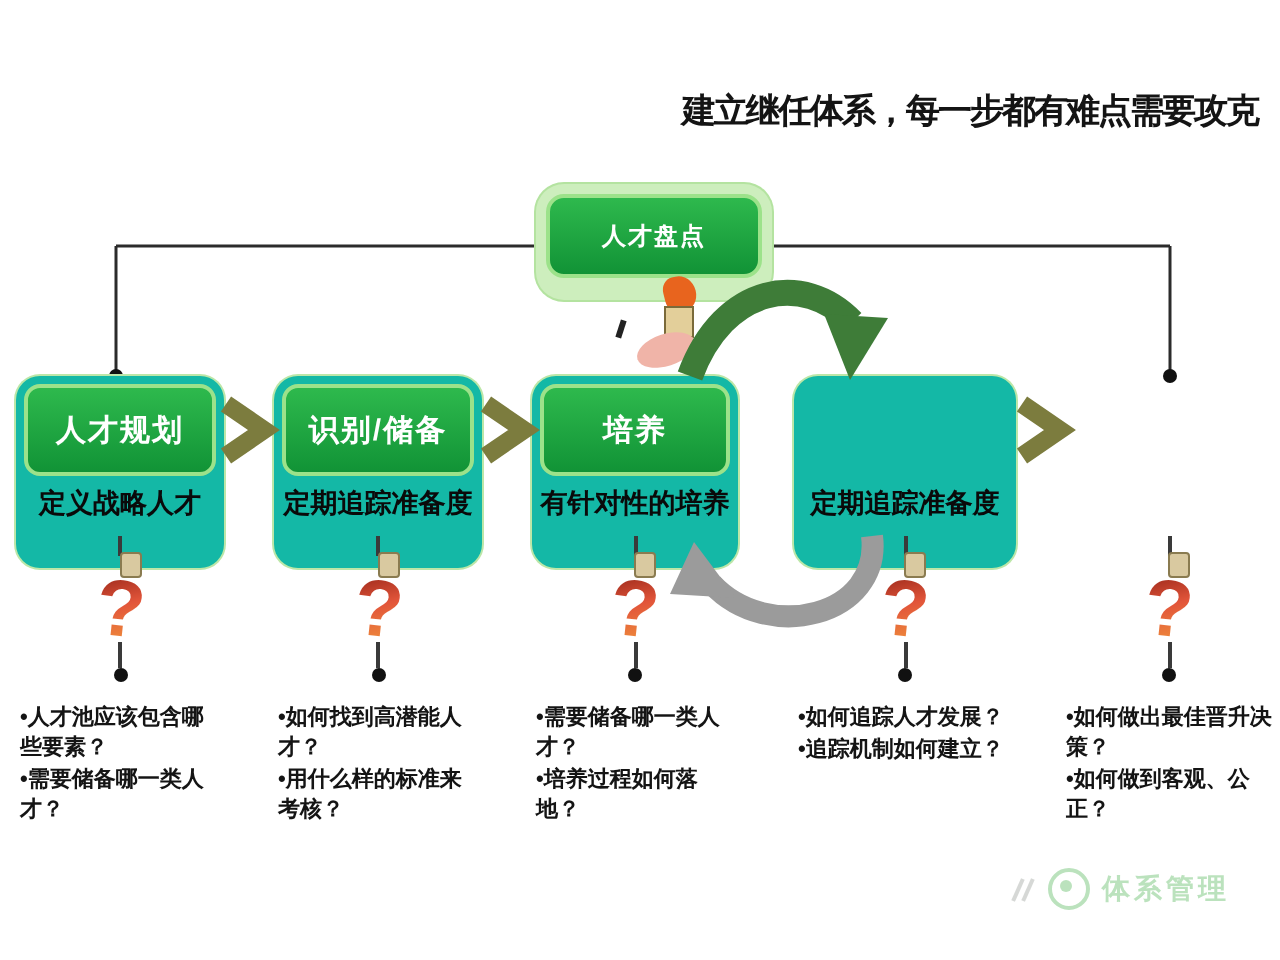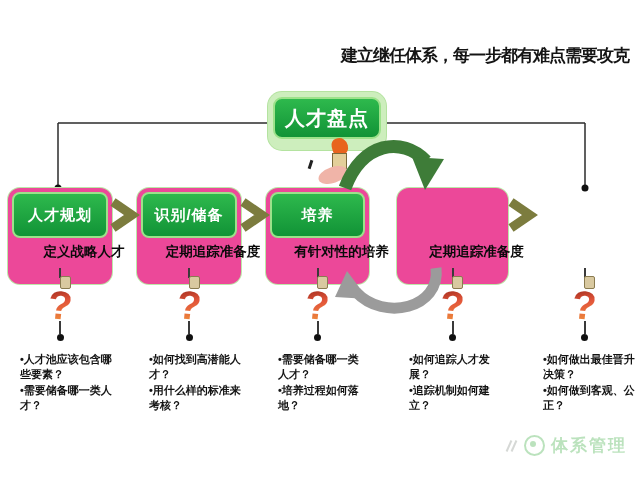--- a/index.html
+++ b/index.html
@@ -20,47 +20,47 @@
   
   .top-node{
     position:absolute;left:268px;top:92px;width:118px;height:58px;z-index:2;
     background:#cdeebd;border-radius:14px;box-shadow:0 0 0 1px #b4e3a0;
   }
   .top-node .node-inner{
     position:absolute;left:5px;top:5px;right:5px;height:42px;
     background:linear-gradient(180deg,#2eb94d,#119336);
     border:2px solid #9ce28a;border-radius:9px;box-sizing:border-box;
     display:flex;align-items:center;justify-content:center;
-    color:#ffffff;font-size:20px;font-weight:bold;letter-spacing:1px;
+    color:#ffffff;font-size:12px;font-weight:bold;letter-spacing:1px;
   }
 
   
   .person{position:absolute;left:318px;top:138px;width:52px;height:58px;z-index:3;}
   .person .hair{position:absolute;left:14px;top:0;width:16px;height:18px;background:#e8641e;border-radius:42% 58% 55% 45%;transform:rotate(-14deg);}
   .person .body{position:absolute;left:14px;top:15px;width:13px;height:14px;background:#e3cf9a;border:1px solid #7a6a3a;}
   .person .arm{position:absolute;left:0;top:29px;width:30px;height:16px;background:#f0b4a8;border-radius:50%;transform:rotate(-18deg);}
   .person .tick{position:absolute;left:-9px;top:22px;width:3px;height:9px;background:#222;transform:rotate(18deg);}
 
   
   .unit{position:absolute;top:188px;height:292px;z-index:1;}
   .unit-card{
     position:absolute;left:0;top:0;width:100%;height:96px;
-    background:#ec4899;border-radius:12px;box-shadow:0 0 0 1px #bce7a8;
+    background:#14b8a6;border-radius:12px;box-shadow:0 0 0 1px #bce7a8;
   }
   .step-box{
     position:absolute;left:4px;top:4px;right:4px;height:46px;
     background:linear-gradient(180deg,#2eb94d,#119336);
     border:2px solid #9ce28a;border-radius:8px;box-sizing:border-box;
     display:flex;align-items:center;justify-content:center;
     color:#fff;font-size:15px;font-weight:bold;letter-spacing:1px;white-space:nowrap;
   }
   .step-sub{
     position:absolute;left:0;top:52px;width:100%;height:24px;
     display:flex;align-items:center;justify-content:center;
-    color:#0a0a0a;font-size:13.5px;font-weight:bold;white-space:nowrap;padding-left:24px;
+    color:#0a0a0a;font-size:13.5px;font-weight:bold;white-space:nowrap;
   }
 
   
   .q-figure{position:absolute;left:0;top:80px;width:100%;height:80px;
     display:flex;flex-direction:column;align-items:center;}
   .q-stick{width:2px;height:10px;background:#3a3a3a;}
   .q-person{width:9px;height:11px;background:#d9c9a0;border:1px solid #8a7b50;border-radius:2px;margin:-2px 0 -4px 10px;}
   .qmark{
     font-size:40px;line-height:40px;font-weight:bold;
     background:linear-gradient(160deg,#8c1f14,#e2553a 45%,#f3a03c);
@@ -68,28 +68,28 @@
     transform:rotate(6deg);
   }
   .q-stick2{width:2px;height:13px;background:#3a3a3a;margin-top:-4px;}
   .q-dot{width:7px;height:7px;border-radius:50%;background:#111;margin-top:0;}
 
   
   .bullets{
     position:absolute;left:0;top:164px;width:100%;margin:0;padding:0;list-style:none;
     font-size:11px;line-height:1.35;font-weight:bold;color:#141414;text-align:left;
   }
-  .bullets li{margin:0 0 1px 12px;}
+  .bullets li{margin:0 0 1px 2px;}
 
   
   .watermark{position:absolute;left:508px;top:434px;z-index:2;opacity:0.4;display:flex;align-items:center;}
   .wm-slash1,.wm-slash2{width:2px;height:12px;background:#9aa09a;transform:rotate(24deg);margin-right:3px;}
   .wm-logo{width:21px;height:21px;border:2.5px solid #57b85c;border-radius:50%;box-sizing:border-box;margin:0 6px 0 6px;position:relative;}
   .wm-logo::after{content:"";position:absolute;left:4px;top:4px;width:6px;height:6px;border-radius:50%;background:#57b85c;}
-  .wm-text{font-size:17px;font-weight:bold;color:#57b85c;letter-spacing:2px;white-space:nowrap;}
+  .wm-text{font-size:14px;font-weight:bold;color:#57b85c;letter-spacing:2px;white-space:nowrap;}
 </style>
 </head>
 <body>
 
 <svg class="layer back" viewBox="0 0 640 480">
   <path d="M58,123 H585" stroke="#2b2b2b" stroke-width="1.5" fill="none"></path>
   <path d="M58,123 V186" stroke="#2b2b2b" stroke-width="1.5" fill="none"></path>
   <path d="M585,123 V186" stroke="#2b2b2b" stroke-width="1.5" fill="none"></path>
   <circle cx="58" cy="188" r="3.5" fill="#111"></circle>
   <circle cx="585" cy="188" r="3.5" fill="#111"></circle>

